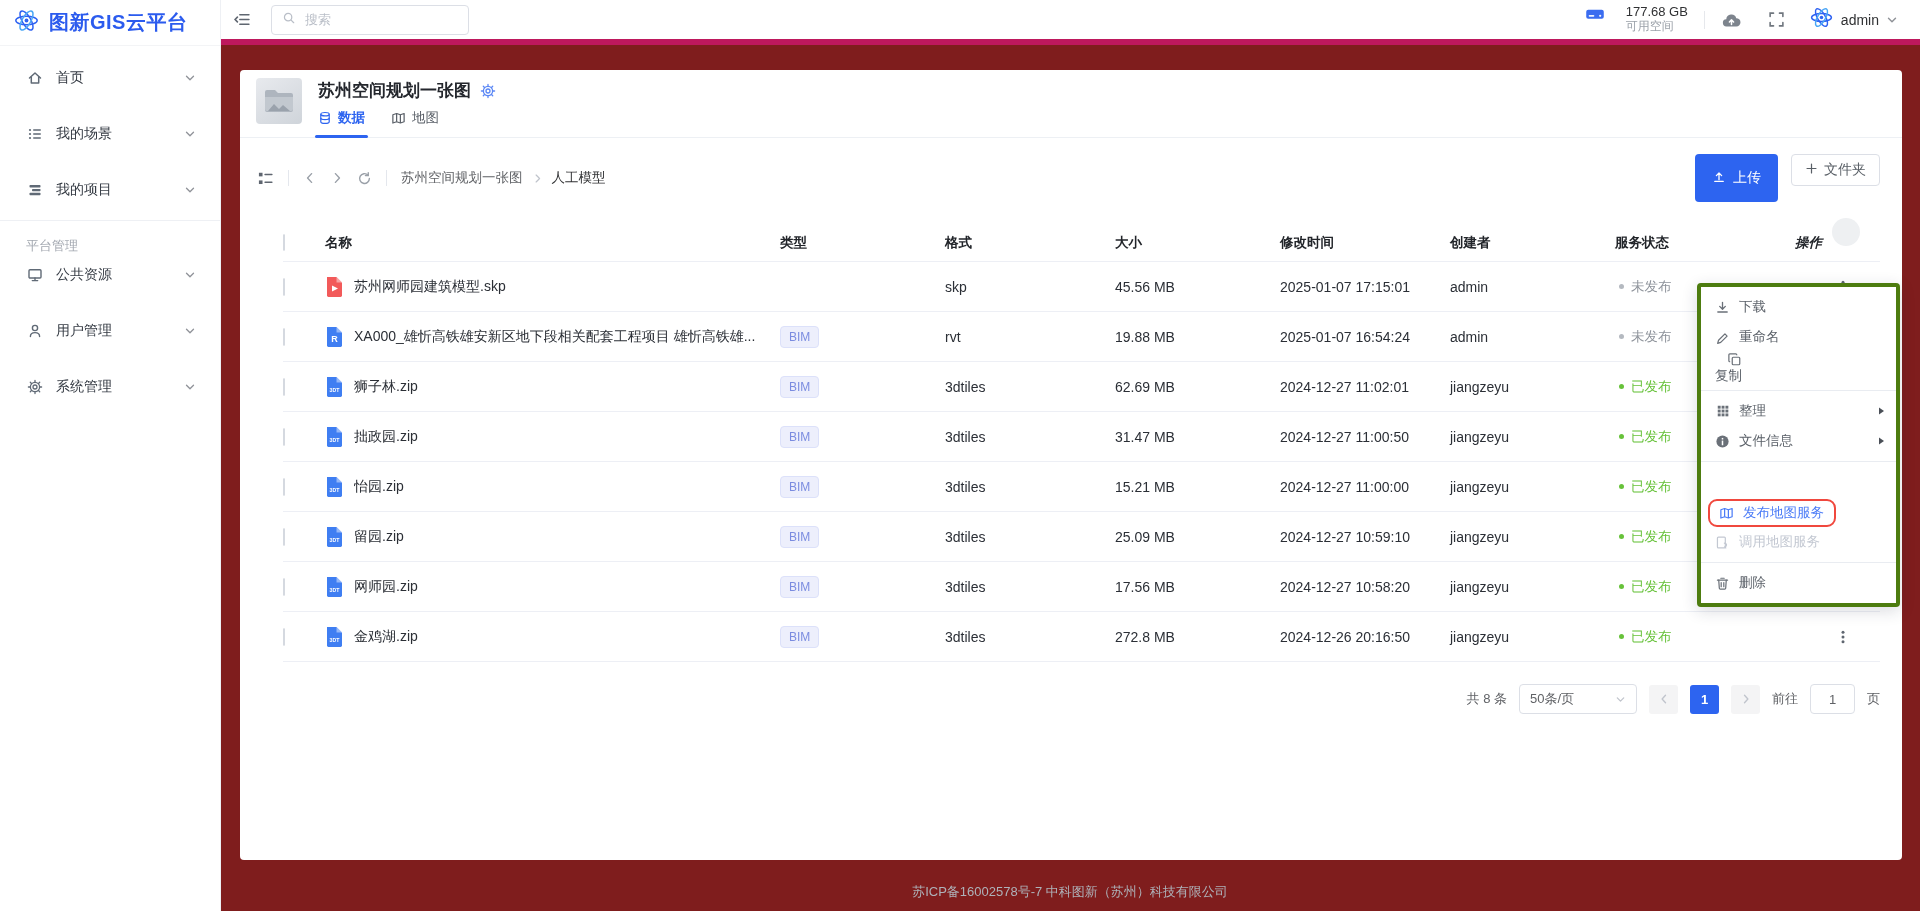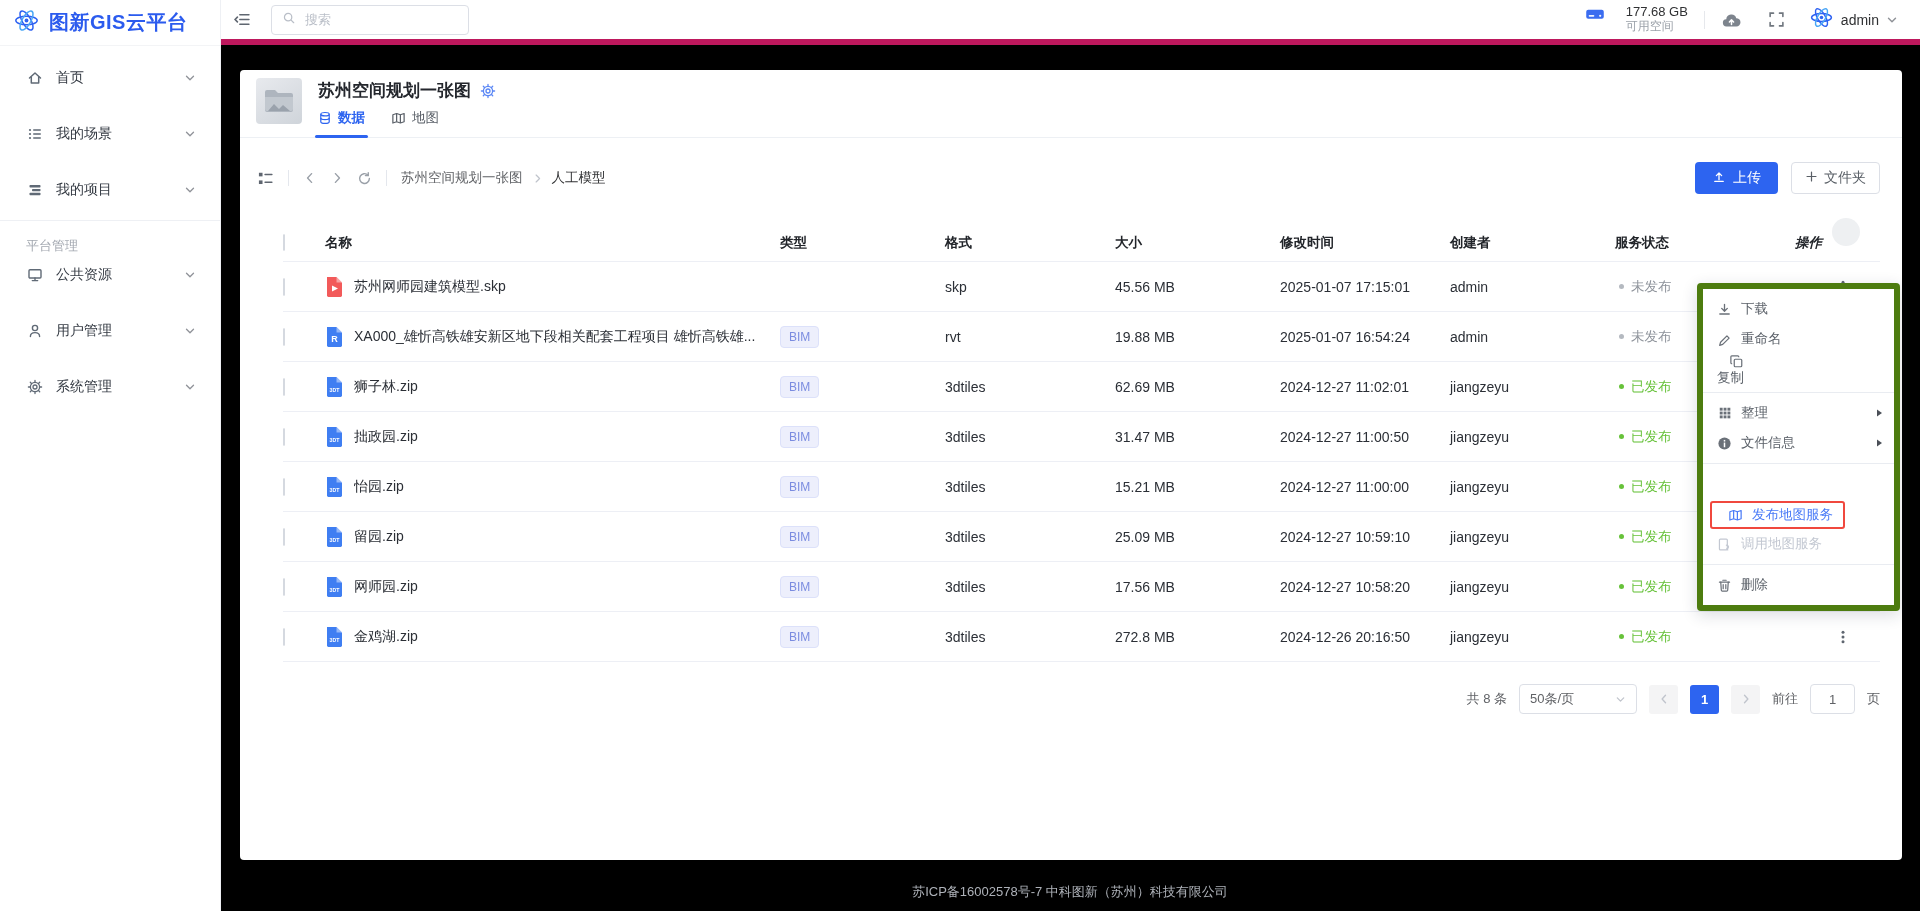--- a/index.html
+++ b/index.html
@@ -1,17 +1,17 @@
 <!DOCTYPE html>
 <html><head>
 <meta charset="utf-8">
 <style>
   html,body{margin:0;padding:0;background:#f4f5f8;}
   body{width:1920px;height:911px;font-family:"Liberation Sans","DejaVu Sans",sans-serif;-webkit-font-smoothing:antialiased;}
-  .app{position:relative;width:1920px;height:911px;background:#000000;overflow:hidden;}
+  .app{position:relative;width:1920px;height:911px;background:#7f1d1d;overflow:hidden;}
 
   
   .sidebar{position:absolute;left:0;top:0;width:220px;height:911px;background:#fff;border-right:1px solid #eef0f4;z-index:6;}
   .logo-row{height:45px;display:flex;align-items:center;gap:9px;padding-left:13px;border-bottom:1px solid #f3f4f6;}
   .logo-text{font-size:20px;font-weight:bold;color:#2b5bee;letter-spacing:.5px;}
   .nav{padding-top:4px;}
   .nav-item{height:56px;display:flex;align-items:center;gap:13px;padding-left:26px;font-size:14px;color:#343a43;cursor:pointer;position:relative;}
   .nav-ic{width:17px;height:17px;display:flex;align-items:center;justify-content:center;color:#606a76;}
   .nav-ic svg{display:block;}
   .nav-chev{position:absolute;right:24px;color:#909399;display:flex;}
@@ -54,21 +54,21 @@
   .toolbar{margin-top:24px;height:32px;display:flex;align-items:center;padding:0 22px 0 17px;}
   .tool-left{display:flex;align-items:center;gap:14px;color:#8a9099;}
   .v-div{width:1px;height:16px;background:#e4e7ed;}
   .tool-ic{display:flex;cursor:pointer;color:#5f6670;}
   .nav-arrows{display:flex;align-items:center;gap:13px;color:#9aa0a8;}
   .breadcrumb{display:flex;align-items:center;gap:9px;font-size:13.5px;}
   .crumb{color:#606266;cursor:pointer;}
   .crumb.last{color:#303133;}
   .crumb-sep{color:#c0c4cc;display:flex;}
   .tool-right{margin-left:auto;display:flex;gap:13px;}
-  .btn-primary{height:32px;padding:0 17px;background:#2d64f0;color:#fff;border-radius:4px;font-size:14px;display:flex;align-items:center;gap:7px;cursor:pointer;}
+  .btn-primary{height:48px;padding:0 17px;background:#2d64f0;color:#fff;border-radius:4px;font-size:14px;display:flex;align-items:center;gap:7px;cursor:pointer;}
   .btn-plain{height:32px;padding:0 13px;background:#fff;color:#595f66;border:1px solid #dcdfe6;border-radius:4px;font-size:14px;display:flex;align-items:center;gap:6px;box-sizing:border-box;cursor:pointer;}
 
   
   .table{margin:30px 22px 0 43px;}
   .tgrid{display:grid;grid-template-columns:42px 455px 165px 170px 165px 170px 165px 170px 1fr;align-items:center;}
   .thead{height:37px;font-size:13.5px;font-weight:bold;color:#22252a;border-bottom:1px solid #edeff5;}
   .trow{height:49px;font-size:14px;color:#2b2f36;border-bottom:1px solid #edeff5;}
   .cb{width:15px;height:15px;border:1px solid #d5d9e0;border-radius:3px;background:#fff;cursor:pointer;}
   .name-cell{display:flex;align-items:center;gap:10px;overflow:hidden;}
   .file-name{white-space:nowrap;overflow:hidden;text-overflow:ellipsis;cursor:pointer;}
@@ -88,30 +88,30 @@
   
   .pagination{display:flex;align-items:center;justify-content:flex-end;gap:12px;margin:22px 22px 0 0;font-size:13px;color:#606266;}
   .pg-select{width:118px;height:30px;border:1px solid #dcdfe6;border-radius:4px;display:flex;align-items:center;justify-content:space-between;padding:0 10px;box-sizing:border-box;color:#606266;cursor:pointer;background:#fff;}
   .pg-btn{width:29px;height:29px;border-radius:3px;background:#f4f4f5;color:#c0c4cc;display:flex;align-items:center;justify-content:center;cursor:pointer;}
   .pg-btn.cur{background:#2d64f0;color:#fff;font-weight:bold;font-size:13px;}
   .pg-goto-input{width:45px;height:30px;border:1px solid #dcdfe6;border-radius:4px;text-align:center;font-size:13px;color:#606266;outline:none;box-sizing:border-box;font-family:inherit;}
 
   .footer{position:absolute;left:0;right:0;bottom:10px;text-align:center;font-size:13px;color:#aeb2b9;}
 
   
-  .context-menu{position:absolute;left:1697px;top:283px;width:203px;background:#fff;border:6px solid #4d7c0f;border-radius:4px;box-shadow:0 4px 16px rgba(30,40,60,.16);z-index:20;padding:5px 0;box-sizing:border-box;}
+  .context-menu{position:absolute;left:1697px;top:283px;width:203px;background:#fff;border:4px solid #4d7c0f;border-radius:4px;box-shadow:0 4px 16px rgba(30,40,60,.16);z-index:20;padding:5px 0;box-sizing:border-box;}
   .menu-item{min-height:30px;display:flex;align-items:center;gap:9px;padding:0 10px 0 14px;font-size:13.5px;color:#5a6068;cursor:pointer;}
   .menu-ic{width:15px;height:15px;display:flex;align-items:center;justify-content:center;color:#6a7078;}
   .menu-item .sub-arrow{margin-left:auto;color:#4a4f57;display:flex;}
   .menu-item.accent{color:#4a7bf7;}
   .menu-item.accent .menu-ic{color:#4a7bf7;}
   .menu-item.disabled{color:#c3c8d2;cursor:default;}
   .menu-item.disabled .menu-ic{color:#c3c8d2;}
   .menu-divider{height:1px;background:#e9ecf1;margin:5px 0;}
-  .hl-wrap{display:inline-flex;align-items:center;gap:9px;border:2px solid #f0483e;border-radius:3px;padding:3px 10px 3px 16px;margin-left:-7px;margin-top:32px;}
+  .hl-wrap{display:inline-flex;align-items:center;gap:9px;border:2px solid #f0483e;border-radius:9px;padding:3px 10px 3px 9px;margin-left:-7px;margin-top:32px;}
 </style>
 </head>
 <body>
 
 <div class="app">
 
   <aside class="sidebar">
     <div class="logo-row">
       <span><svg width="27" height="27" viewBox="0 0 24 24" fill="none">
             <g stroke="#2e62f2" stroke-width="1.3">

